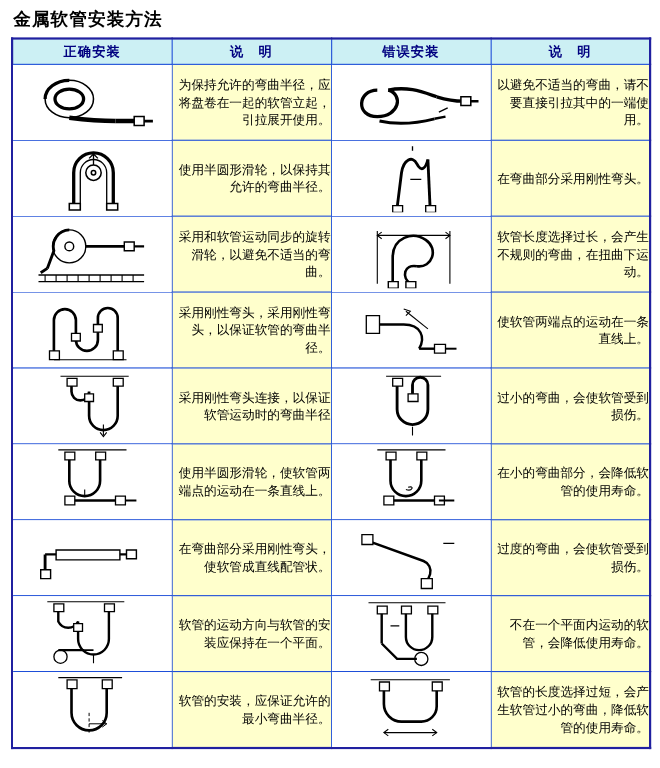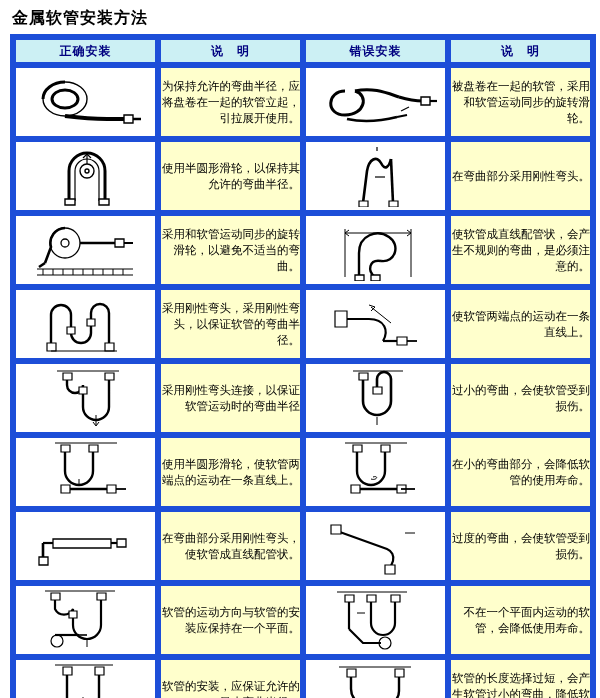--- a/index.html
+++ b/index.html
@@ -31,21 +31,21 @@
   table.main {
     border-collapse: collapse;
     table-layout: fixed;
     width: 580px;
     border: 2px solid #2020a0;
   }
   table.main col.c-img { width: 145px; }
   table.main col.c-txt { width: 145px; }
 
   table.main th, table.main td {
-    border: 6px solid #1d4ed8;
+    border: 1px solid #1d4ed8;
     padding: 0;
     vertical-align: middle;
   }
   th.hdr {
     background: #ccf0f4;
     color: #000080;
     font-size: 12px;
     font-weight: bold;
     height: 22px;
     letter-spacing: 1px;
@@ -123,21 +123,21 @@
             </g>
             <g fill="none" stroke="#000" stroke-width="1.4">
               <rect x="110" y="26" width="9" height="8" fill="#fff"></rect>
               <path d="M119 30 L 126 30" stroke-width="2.2"></path>
               <path d="M86 46 L 96 44" stroke-width="2.2"></path>
               <path d="M90 40 L 98 36" stroke-width="1.2"></path>
             </g>
           </svg>
           </span>
         </td>
-        <td class="txt-cell">被盘卷在一起的软管，采用和软管运动同步的旋转滑轮。</td>
+        <td class="txt-cell">以避免不适当的弯曲，请不要直接引拉其中的一端使用。</td>
       </tr>
 
       <tr>
         <td class="img-cell">
           <span>
           <svg class="hose-svg" width="130" height="62" viewBox="0 0 130 62">
             <g fill="none" stroke="#000" stroke-width="1.4">
               <path d="M48 56 L 48 26 A 18 18 0 0 1 84 26 L 84 56" stroke-width="3"></path>
               <path d="M54 56 L 54 26 A 12 12 0 0 1 78 26 L 78 56" stroke-width="1.2"></path>
               <circle cx="66" cy="26" r="7" fill="#fff"></circle>
@@ -210,21 +210,21 @@
               <rect x="60" y="56" width="9" height="6" fill="#fff"></rect>
               <path d="M34 10 L 34 58" stroke-width="1"></path>
               <path d="M100 10 L 100 58" stroke-width="1"></path>
               <path d="M34 14 L 100 14" stroke-width="1"></path>
               <path d="M38 11 L 34 14 L 38 17" stroke-width="1"></path>
               <path d="M96 11 L 100 14 L 96 17" stroke-width="1"></path>
             </g>
           </svg>
           </span>
         </td>
-        <td class="txt-cell">使软管成直线配管状，会产生不规则的弯曲，是必须注意的。</td>
+        <td class="txt-cell">软管长度选择过长，会产生不规则的弯曲，在扭曲下运动。</td>
       </tr>
 
       <tr>
         <td class="img-cell">
           <span>
           <svg class="hose-svg" width="130" height="62" viewBox="0 0 130 62">
             <g fill="none" stroke="#000" stroke-width="2.4">
               <path d="M30 56 L 30 22 A 10 10 0 0 1 50 22 L 50 40 A 10 10 0 0 0 70 40 L 70 20"></path>
               <path d="M70 20 A 9 9 0 0 1 88 20 L 88 56"></path>
             </g>

